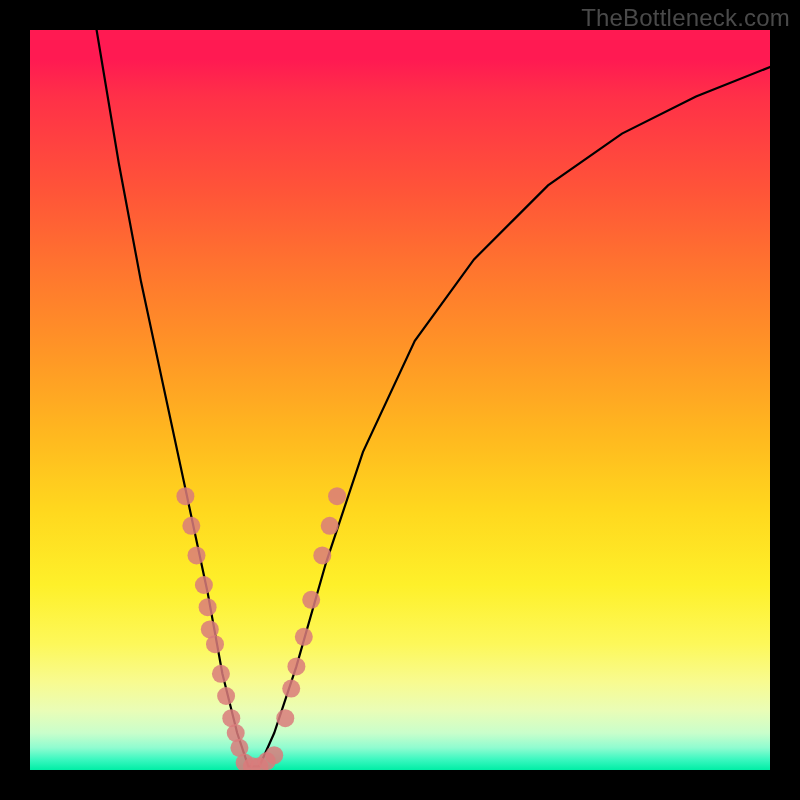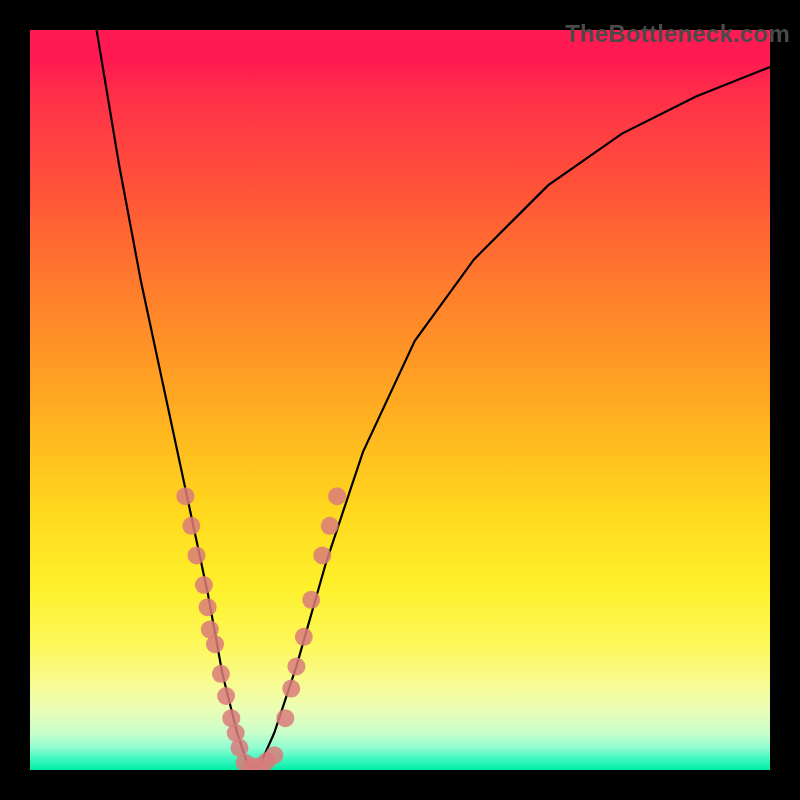--- a/index.html
+++ b/index.html
@@ -40,25 +40,25 @@
       #f8fb8f 88%,
       #e9fdb7 92%,
       #c9fecb 95%,
       #8ffcd0 97%,
       #3ff8c1 98.5%,
       #00eea6 100%
     );
   }
   .watermark {
     position: absolute;
-    top: 20px;
+    top: 4px;
     right: 10px;
     color: #4a4a4a;
     font-size: 24px;
-    font-weight: 700;
+    font-weight: 400;
     letter-spacing: 0.2px;
     z-index: 10;
   }
   svg.curve {
     position: absolute;
     left: 0;
     top: 0;
     width: 100%;
     height: 100%;
   }

